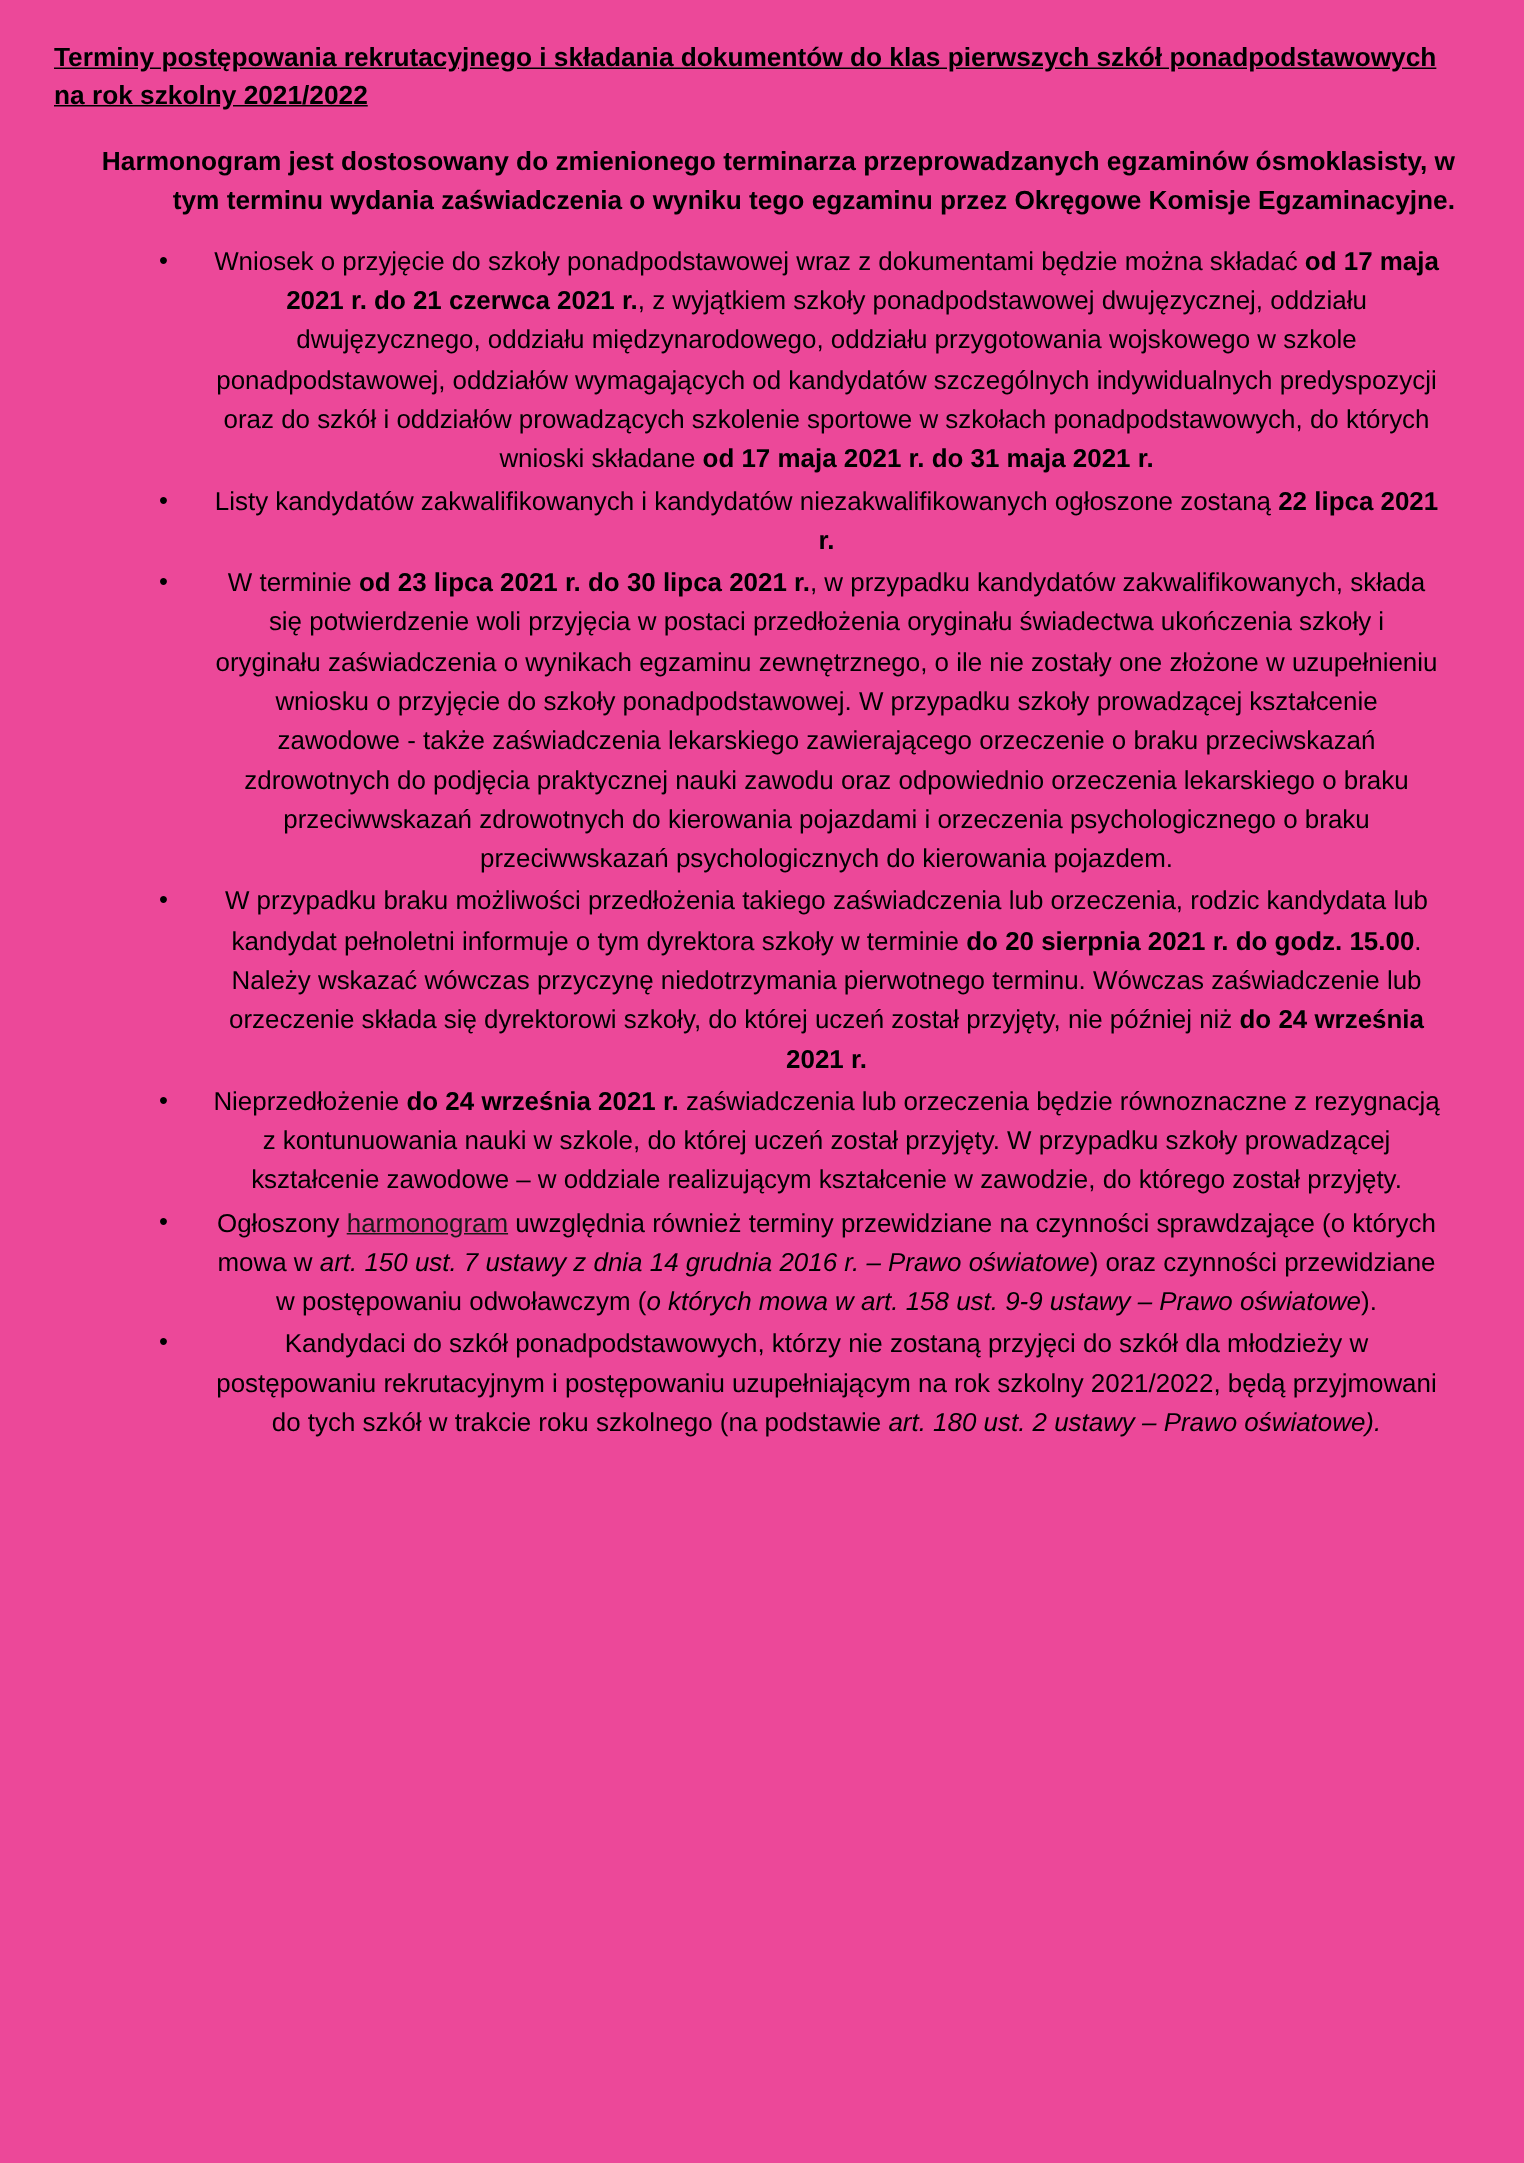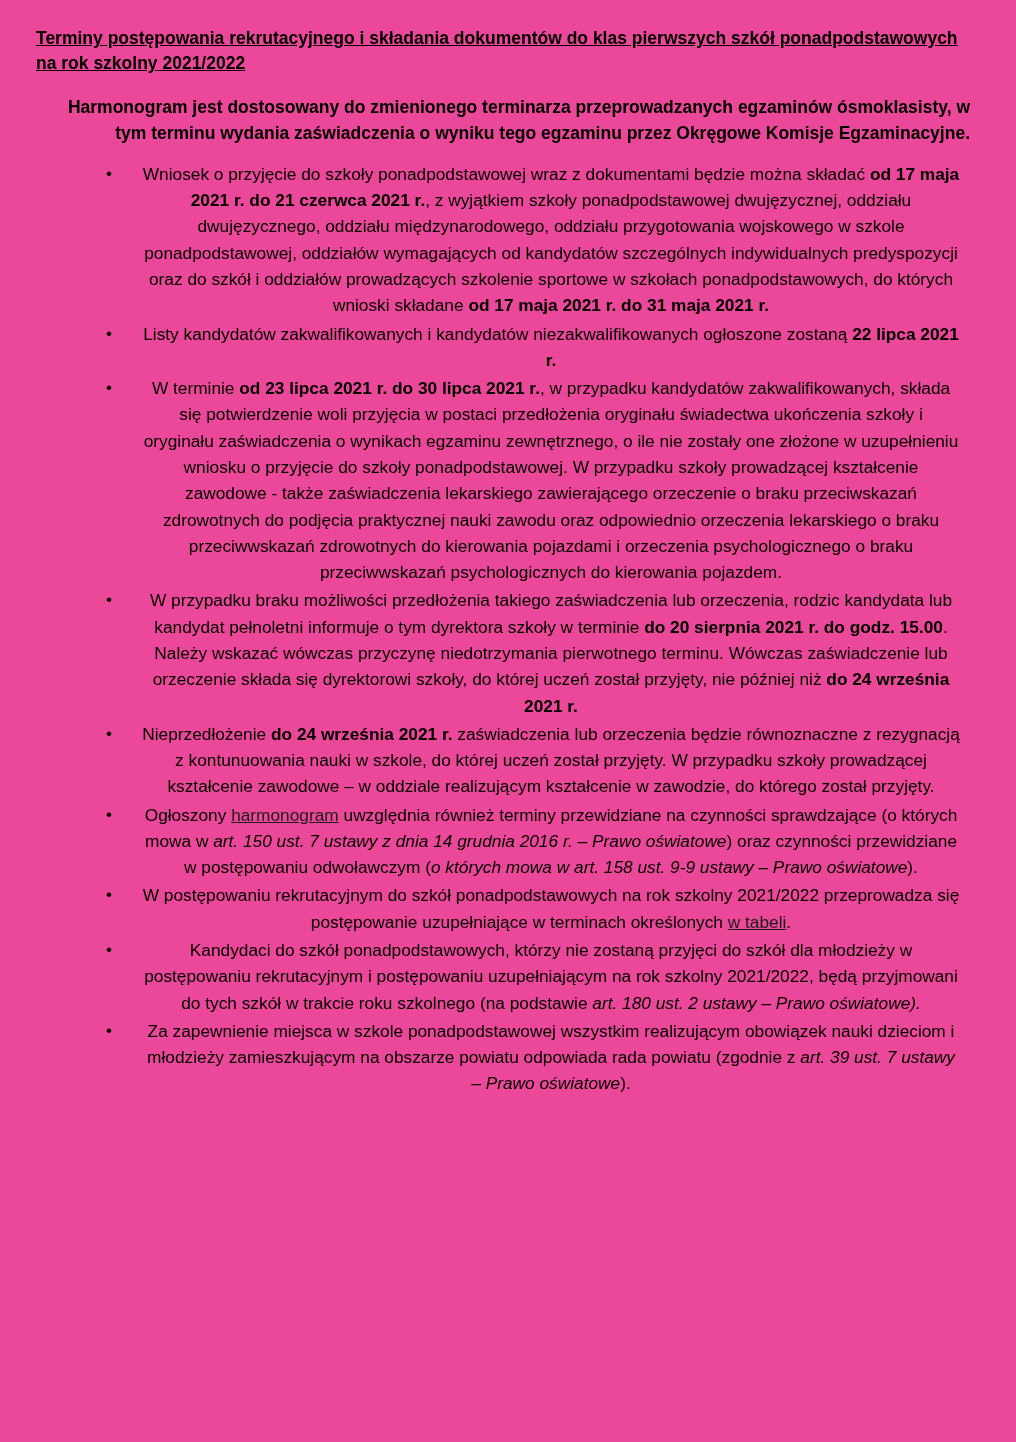--- a/index.html
+++ b/index.html
@@ -73,18 +73,16 @@
 
   <p class="intro"> Harmonogram jest dostosowany do zmienionego terminarza przeprowadzanych egzaminów ósmoklasisty, w tym terminu wydania zaświadczenia o wyniku tego egzaminu przez Okręgowe Komisje Egzaminacyjne.</p>
 
   <ul class="bullets" id="bullet-list">
       <li>Wniosek o przyjęcie do szkoły ponadpodstawowej wraz z dokumentami będzie można składać <b>od 17 maja 2021 r. do 21 czerwca 2021 r.</b>, z wyjątkiem szkoły ponadpodstawowej dwujęzycznej, oddziału dwujęzycznego, oddziału międzynarodowego, oddziału przygotowania wojskowego w szkole ponadpodstawowej, oddziałów wymagających od kandydatów szczególnych indywidualnych predyspozycji oraz do szkół i oddziałów prowadzących szkolenie sportowe w szkołach ponadpodstawowych, do których wnioski składane <b>od 17 maja 2021 r. do 31 maja 2021 r.</b></li>
       <li>Listy kandydatów zakwalifikowanych i kandydatów niezakwalifikowanych ogłoszone zostaną <b>22 lipca 2021 r.</b></li>
       <li>W terminie <b>od 23 lipca 2021 r. do 30 lipca 2021 r.</b>, w przypadku kandydatów zakwalifikowanych, składa się potwierdzenie woli przyjęcia w postaci przedłożenia oryginału świadectwa ukończenia szkoły i oryginału zaświadczenia o wynikach egzaminu zewnętrznego, o ile nie zostały one złożone w uzupełnieniu wniosku o przyjęcie do szkoły ponadpodstawowej. W przypadku szkoły prowadzącej kształcenie zawodowe - także zaświadczenia lekarskiego zawierającego orzeczenie o braku przeciwskazań zdrowotnych do podjęcia praktycznej nauki zawodu oraz odpowiednio orzeczenia lekarskiego o braku przeciwwskazań zdrowotnych do kierowania pojazdami i orzeczenia psychologicznego o braku przeciwwskazań psychologicznych do kierowania pojazdem.</li>
       <li>W przypadku braku możliwości przedłożenia takiego zaświadczenia lub orzeczenia, rodzic kandydata lub kandydat pełnoletni informuje o tym dyrektora szkoły w terminie <b>do 20 sierpnia 2021 r. do godz. 15.00</b>. Należy wskazać wówczas przyczynę niedotrzymania pierwotnego terminu. Wówczas zaświadczenie lub orzeczenie składa się dyrektorowi szkoły, do której uczeń został przyjęty, nie później niż <b>do 24 września 2021 r.</b></li>
       <li>Nieprzedłożenie <b>do 24 września 2021 r.</b> zaświadczenia lub orzeczenia będzie równoznaczne z rezygnacją z kontunuowania nauki w szkole, do której uczeń został przyjęty. W przypadku szkoły prowadzącej kształcenie zawodowe – w oddziale realizującym kształcenie w zawodzie, do którego został przyjęty.</li>
       <li>Ogłoszony <span class="link">harmonogram</span> uwzględnia również terminy przewidziane na czynności sprawdzające (o których mowa w <i>art. 150 ust. 7 ustawy z dnia 14 grudnia 2016 r. – Prawo oświatowe</i>) oraz czynności przewidziane w postępowaniu odwoławczym (<i>o których mowa w art. 158 ust. 9-9 ustawy – Prawo oświatowe</i>).</li>
-      <li>W postępowaniu rekrutacyjnym do szkół ponadpodstawowych na rok szkolny 2021/2022 przeprowadza się postępowanie uzupełniające w terminach określonych <span class="link">w tabeli</span>.</li>
       <li>Kandydaci do szkół ponadpodstawowych, którzy nie zostaną przyjęci do szkół dla młodzieży w postępowaniu rekrutacyjnym i postępowaniu uzupełniającym na rok szkolny 2021/2022, będą przyjmowani do tych szkół w trakcie roku szkolnego (na podstawie <i>art. 180 ust. 2 ustawy – Prawo oświatowe).</i></li>
-      <li>Za zapewnienie miejsca w szkole ponadpodstawowej wszystkim realizującym obowiązek nauki dzieciom i młodzieży zamieszkującym na obszarze powiatu odpowiada rada powiatu (zgodnie z <i>art. 39 ust. 7 ustawy – Prawo oświatowe</i>).</li>
     </ul>
 
 </div>
 
 </body></html>

